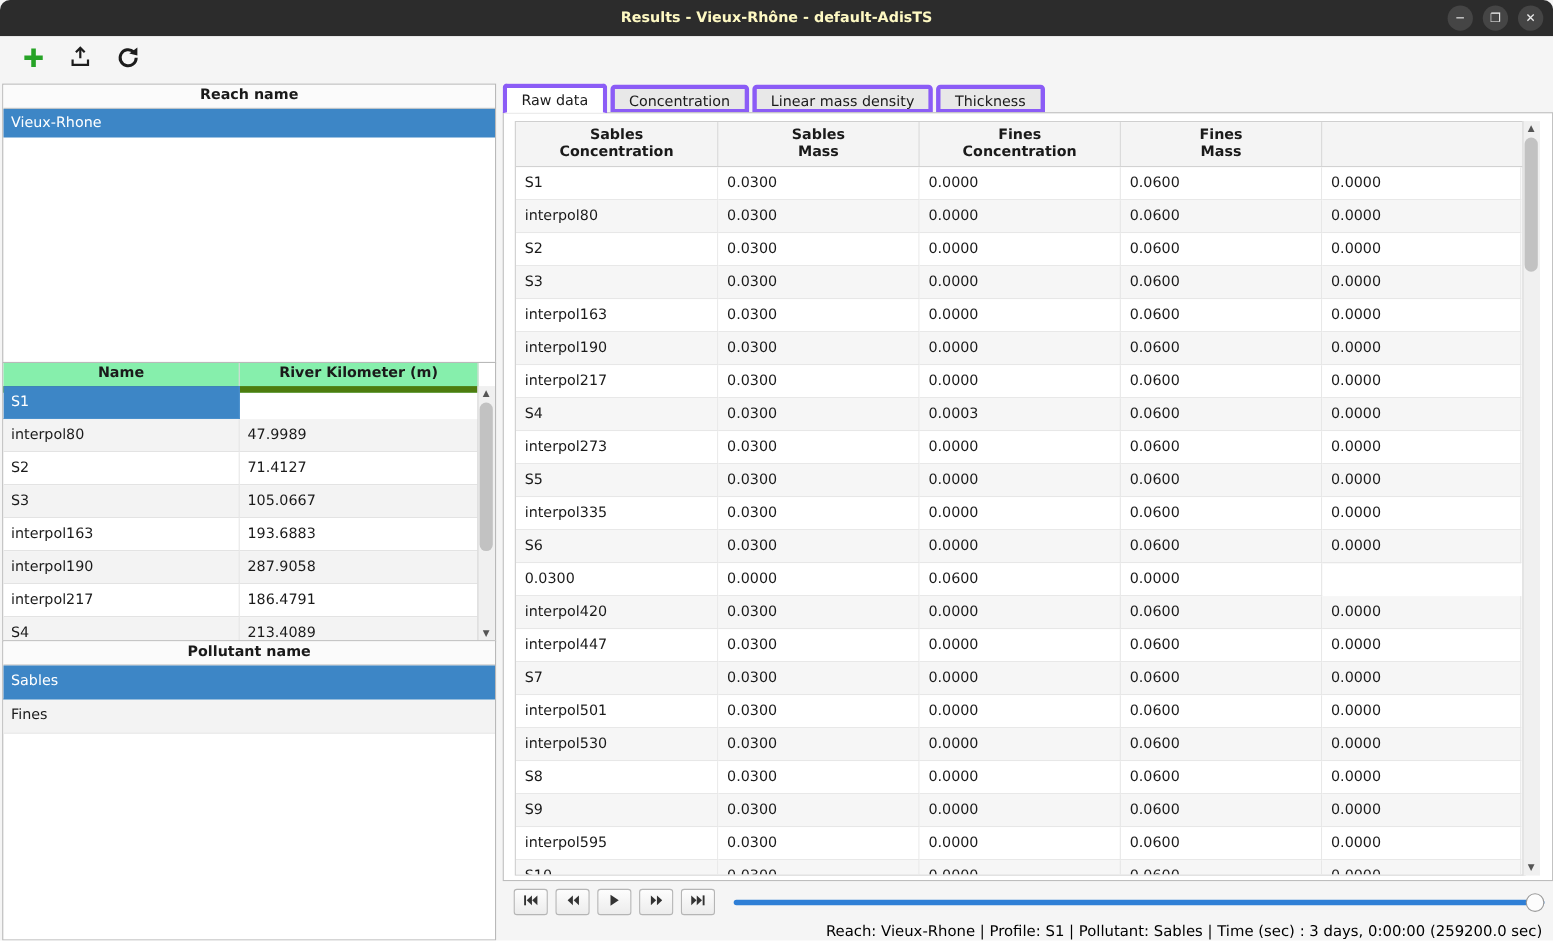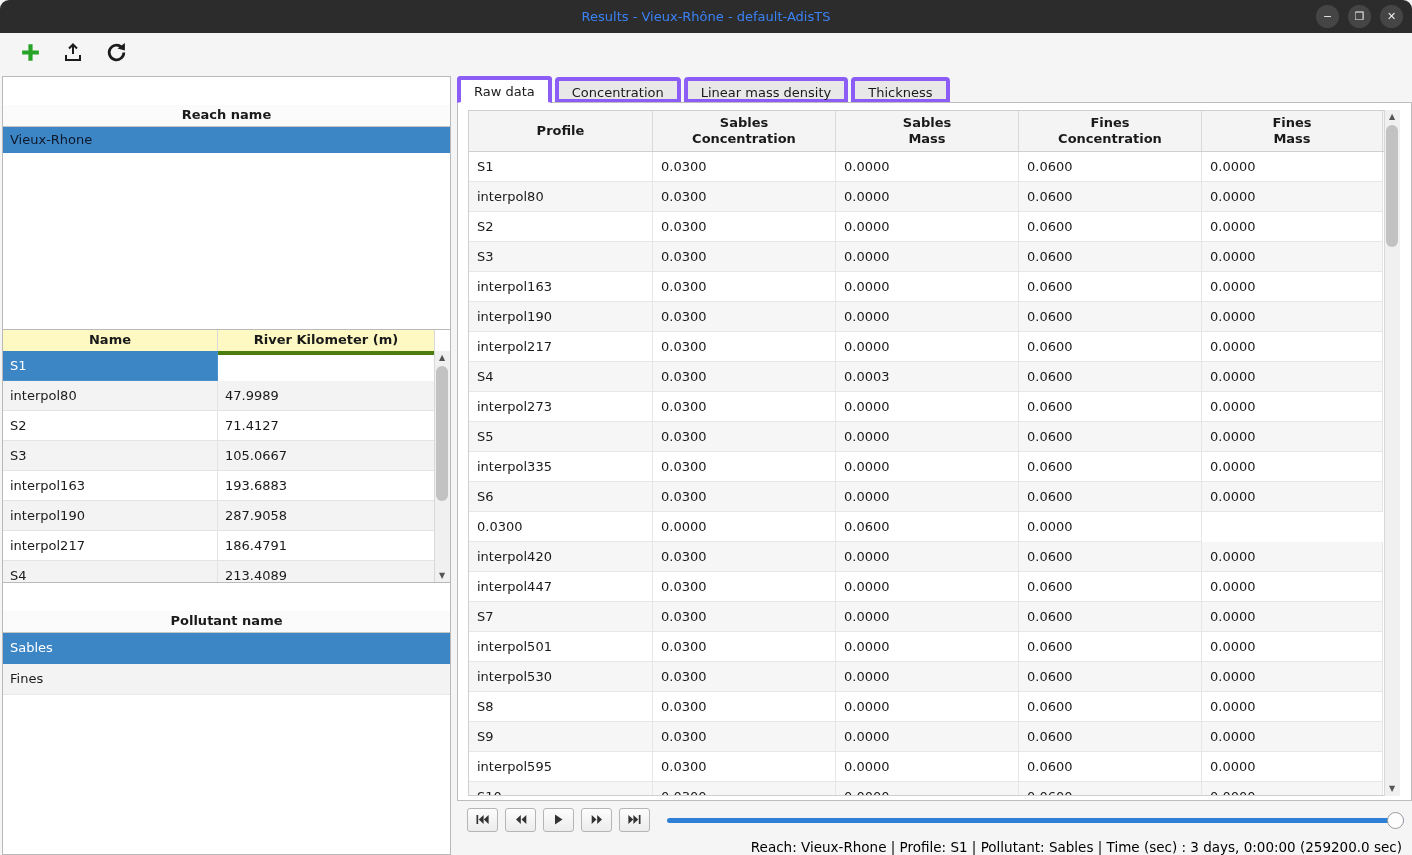--- a/index.html
+++ b/index.html
@@ -2,46 +2,46 @@
 <html><head>
 <meta charset="utf-8">
 <style>
   html,body{margin:0;padding:0;}
   body{width:1412px;height:855px;position:relative;overflow:hidden;background:#f5f5f5;
        font-family:"DejaVu Sans","Liberation Sans",sans-serif;font-size:13px;color:#1a1a1a;}
 
   
   .titlebar{position:absolute;top:0;left:0;right:0;height:33px;background:#2c2c2c;
             border-radius:9px 9px 0 0;display:flex;align-items:center;justify-content:center;}
-  .titlebar .title{color:#3b82f6;font-weight:normal;}
+  .titlebar .title{color:#fef9c3;font-weight:bold;}
   .win-controls{position:absolute;right:9px;top:5px;display:flex;gap:9px;}
   .win-btn{width:23px;height:23px;border-radius:50%;background:#454545;color:#ededed;
            display:flex;align-items:center;justify-content:center;font-size:11px;cursor:default;}
 
   
   .toolbar{position:absolute;top:33px;left:0;right:0;height:42px;display:flex;align-items:center;
            padding-left:15px;gap:13px;background:#f5f5f5;}
   .tool-btn{width:30px;height:30px;display:flex;align-items:center;justify-content:center;border-radius:4px;}
 
   
   .left-panel{position:absolute;top:76px;left:2px;width:449px;bottom:0;}
   .lp-section{position:absolute;left:0;right:0;background:#fff;border:1px solid #b9b9b9;overflow:hidden;}
   .lp-reach{top:0;height:253px;}
   .lp-profiles{top:253px;height:253px;}
   .lp-pollutant{top:506px;bottom:0;}
   .lp-header{height:21px;line-height:20px;text-align:center;font-weight:bold;background:#fbfbfb;
-             border-bottom:1px solid #c6c6c6;margin-top:28px;}
+             border-bottom:1px solid #c6c6c6;}
   .list-item{height:26px;line-height:26px;padding:0 7px;background:#fff;}
-  .list-item.selected{background:#3d86c6;color:#0f172a;}
+  .list-item.selected{background:#3d86c6;color:#ffffff;}
   .pol-item{height:30px;line-height:29px;padding:0 7px;border-bottom:1px solid #e8e8e8;background:#fff;}
   .pol-item.alt{background:#f3f3f3;}
   .pol-item.selected{background:#3d86c6;color:#fff;border-bottom-color:#3d86c6;}
 
-  .pt-header{display:grid;grid-template-columns:215px 1fr;height:21px;border-bottom:4px solid #4d7c0f;
-             background:#fef9c3;margin-right:15px;}
+  .pt-header{display:grid;grid-template-columns:215px 1fr;height:21px;border-bottom:6px solid #4d7c0f;
+             background:#86efac;margin-right:15px;}
   .pt-header div{font-weight:bold;text-align:center;line-height:20px;border-right:1px solid #d9d9d9;}
   .pt-body{position:absolute;top:21px;left:0;right:15px;bottom:0;overflow:hidden;}
   .pt-row{display:grid;grid-template-columns:215px 1fr;height:30px;}
   .pt-row div{line-height:29px;padding:0 7px;border-right:1px solid #e3e3e3;border-bottom:1px solid #e3e3e3;
               background:#fff;overflow:hidden;}
   .pt-row.alt div{background:#f3f3f3;}
   .pt-row.selected div{background:#3d86c6;color:#fff;border-color:#4a90cc;}
 
   
   .vscroll{position:absolute;right:0;width:15px;background:#f0f0f0;border-left:1px solid #d8d8d8;}
@@ -194,21 +194,20 @@
         <div class="tab active">Raw data</div>
         <div class="tab">Concentration</div>
         <div class="tab">Linear mass density</div>
         <div class="tab">Thickness</div>
       </div>
 
     <div class="tab-content">
       <div class="data-table">
         <div class="dt-grid">
           <div class="dt-header">
-              <div class="th">Profile</div>
               <div class="th">Sables
 Concentration</div>
               <div class="th">Sables
 Mass</div>
               <div class="th">Fines
 Concentration</div>
               <div class="th">Fines
 Mass</div>
             </div>
           <div class="dt-body">

